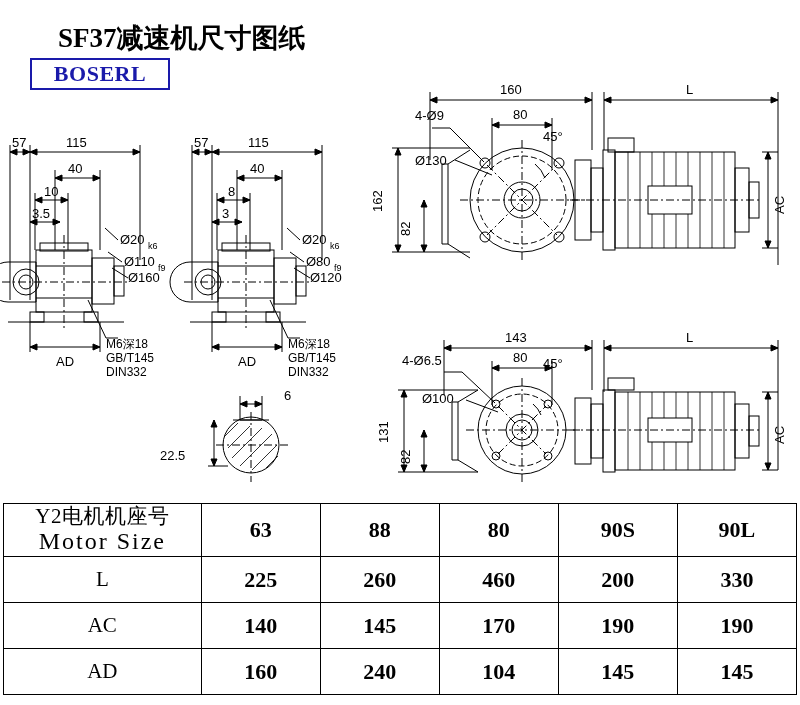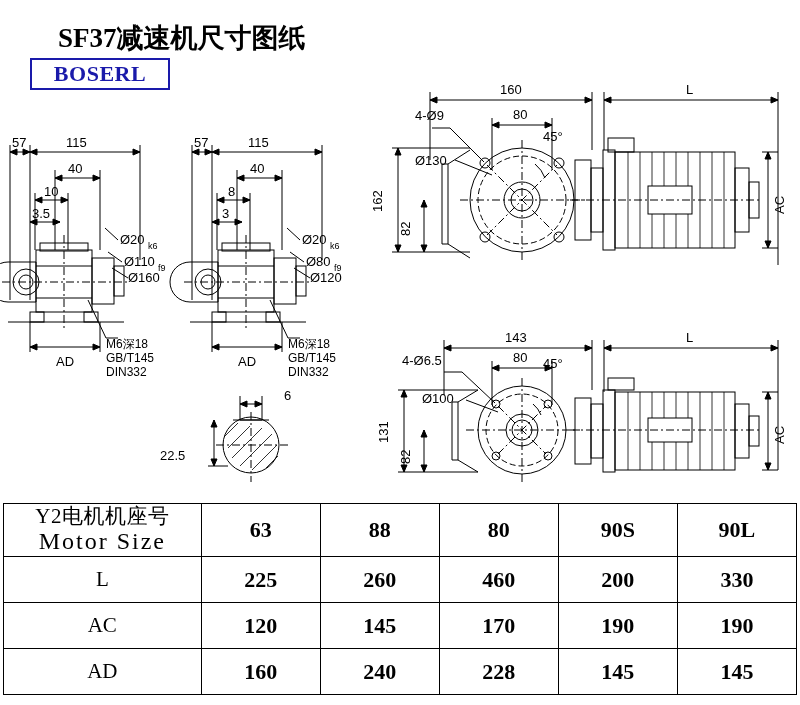--- a/index.html
+++ b/index.html
@@ -483,30 +483,30 @@
       <tr>
         <td class="rowhead">L</td>
         <td class="datacell">225</td>
         <td class="datacell">260</td>
         <td class="datacell">460</td>
         <td class="datacell">200</td>
         <td class="datacell">330</td>
       </tr>
       <tr>
         <td class="rowhead">AC</td>
-        <td class="datacell">120</td>
+        <td class="datacell">140</td>
         <td class="datacell">145</td>
         <td class="datacell">170</td>
         <td class="datacell">190</td>
         <td class="datacell">190</td>
       </tr>
       <tr>
         <td class="rowhead">AD</td>
         <td class="datacell">160</td>
         <td class="datacell">240</td>
-        <td class="datacell">228</td>
+        <td class="datacell">104</td>
         <td class="datacell">145</td>
         <td class="datacell">145</td>
       </tr>
     </tbody>
   </table>
 
 </div>
 
 </body></html>

